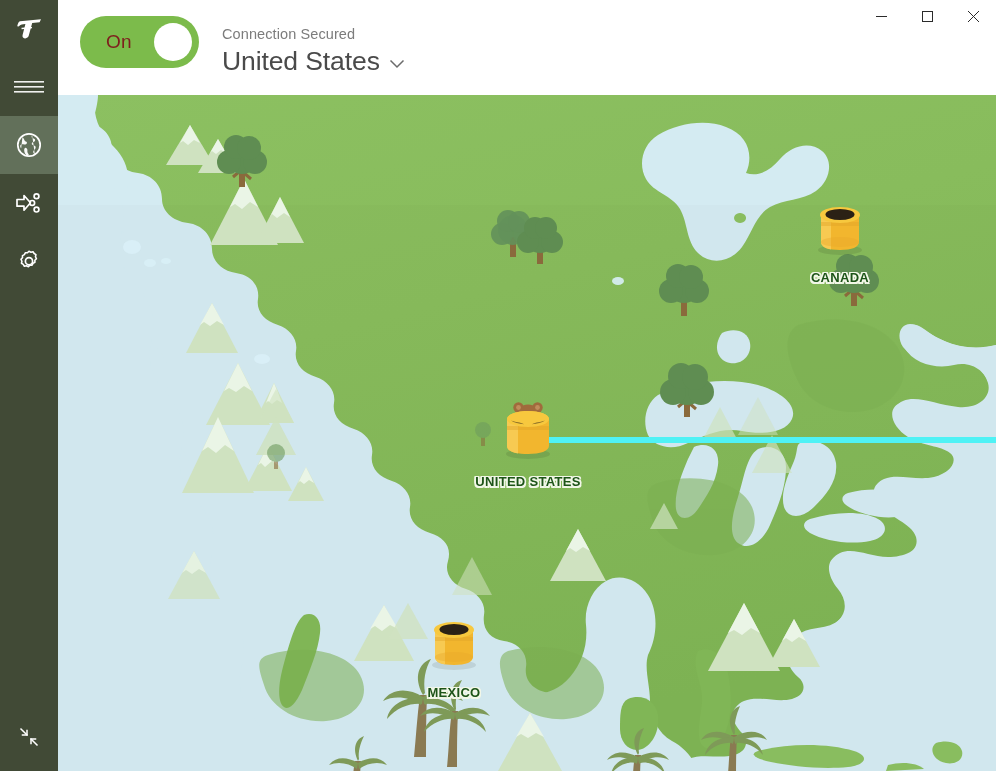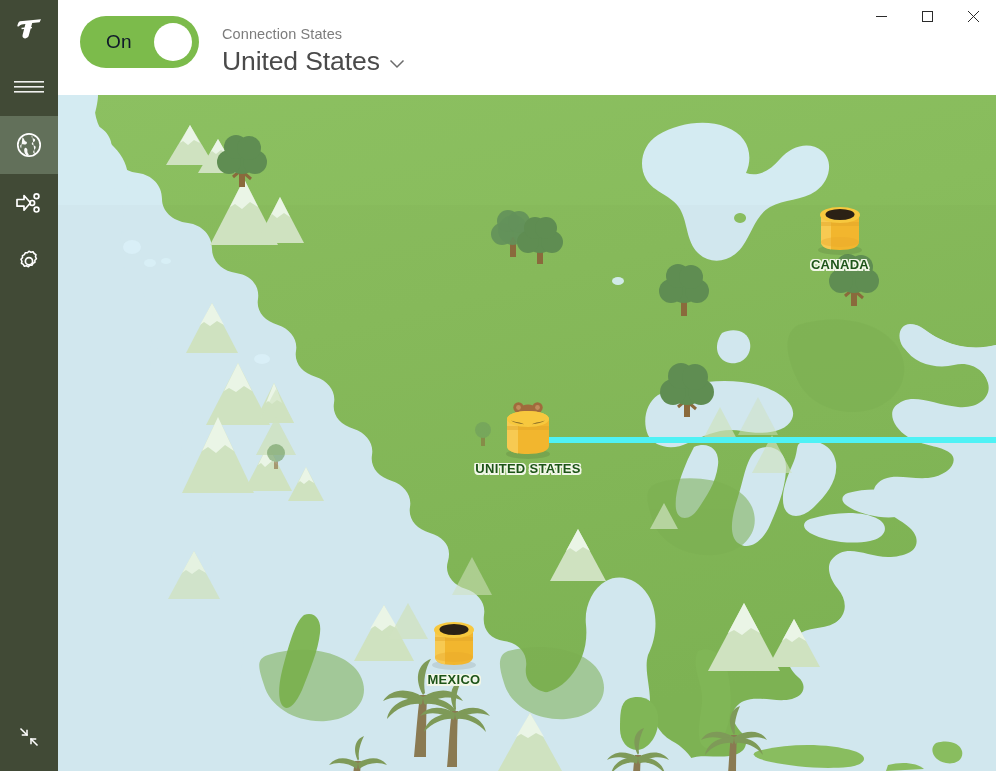--- a/index.html
+++ b/index.html
@@ -56,21 +56,21 @@
     left: 22px; top: 16px;
     width: 119px; height: 52px;
     border-radius: 26px;
     background: #7cbb4b;
     cursor: pointer;
     display: flex; align-items: center;
   }
   .toggle-label {
     position: absolute;
     left: 26px;
-    color: #0f172a;
+    color: #7f1d1d;
     font-size: 19px;
     letter-spacing: .2px;
   }
   .toggle-knob {
     position: absolute;
     right: 7px;
     width: 38px; height: 38px;
     border-radius: 50%;
     background: #ffffff;
   }
@@ -127,21 +127,21 @@
     position: absolute;
     width: 120px;
     margin-left: -60px;
     text-align: center;
     cursor: pointer;
     z-index: 3;
   }
   .marker .pot { position: relative; height: 56px; }
   .marker .pot svg { position: absolute; left: 50%; transform: translateX(-50%); bottom: 0; }
   .mlabel {
-    margin-top: 1px;
+    margin-top: 14px;
     font-size: 13px;
     font-weight: 700;
     letter-spacing: .3px;
     color: #1d5418;
     text-transform: uppercase;
     text-shadow:
       -1.5px -1.5px 0 #f2f7e8,  1.5px -1.5px 0 #f2f7e8,
       -1.5px  1.5px 0 #f2f7e8,  1.5px  1.5px 0 #f2f7e8,
       -1.5px 0 0 #f2f7e8, 1.5px 0 0 #f2f7e8,
        0 -1.5px 0 #f2f7e8, 0 1.5px 0 #f2f7e8;
@@ -215,21 +215,21 @@
   </div>
 
   <div class="header">
 
     <div class="toggle">
       <span class="toggle-label">On</span>
       <span class="toggle-knob"></span>
     </div>
 
     <div class="conn-block">
-      <div class="conn-status">Connection States</div>
+      <div class="conn-status">Connection Secured</div>
       <div class="conn-country-row">
         <span class="conn-country">United States</span>
         <span class="chev">
           <svg width="16" height="10" viewBox="0 0 16 10" aria-hidden="true">
             <path d="M1.5 1.5 L8 8 L14.5 1.5" fill="none" stroke="#6b6b6b" stroke-width="1.5"></path>
           </svg>
         </span>
       </div>
     </div>
 

